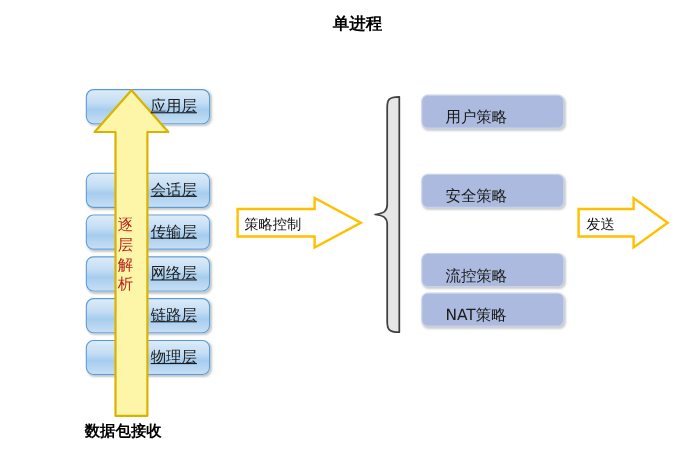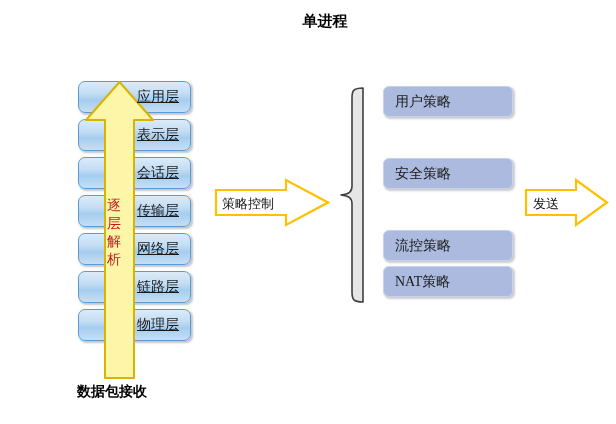--- a/index.html
+++ b/index.html
@@ -76,26 +76,25 @@
     position: absolute;
     left: 0;
     width: 130px;
     height: 31px;
     box-sizing: border-box;
     border: 1px solid #c9d2e8;
     border-radius: 6px;
     background: #abbade;
     box-shadow: 1.5px 1.5px 2px rgba(140,145,155,0.45);
     display: flex;
-    align-items: center;
+    align-items: flex-end;
     justify-content: flex-start;
-    padding-left: 11px;
+    padding-left: 21px;
     font-size: 14px;
     color: #1a1a1a;
-    font-family: Liberation Serif, serif;
   }
 
   
   #vertical-arrow {
     position: absolute;
     left: 67px;
     top: 80px;
     width: 71px;
     height: 300px;
     z-index: 2;
@@ -155,23 +154,20 @@
 <body>
 
 <div id="canvas">
 
   <div class="title" id="title-line1">单进程</div>
 
   <div id="osi-stack">
     <div class="osi-box" style="top:0px">
         <span>应用层</span>
       </div>
-    <div class="osi-box" style="top:38px">
-        <span>表示层</span>
-      </div>
     <div class="osi-box" style="top:76px">
         <span>会话层</span>
       </div>
     <div class="osi-box" style="top:114px">
         <span>传输层</span>
       </div>
     <div class="osi-box" style="top:152px">
         <span>网络层</span>
       </div>
     <div class="osi-box" style="top:190px">

